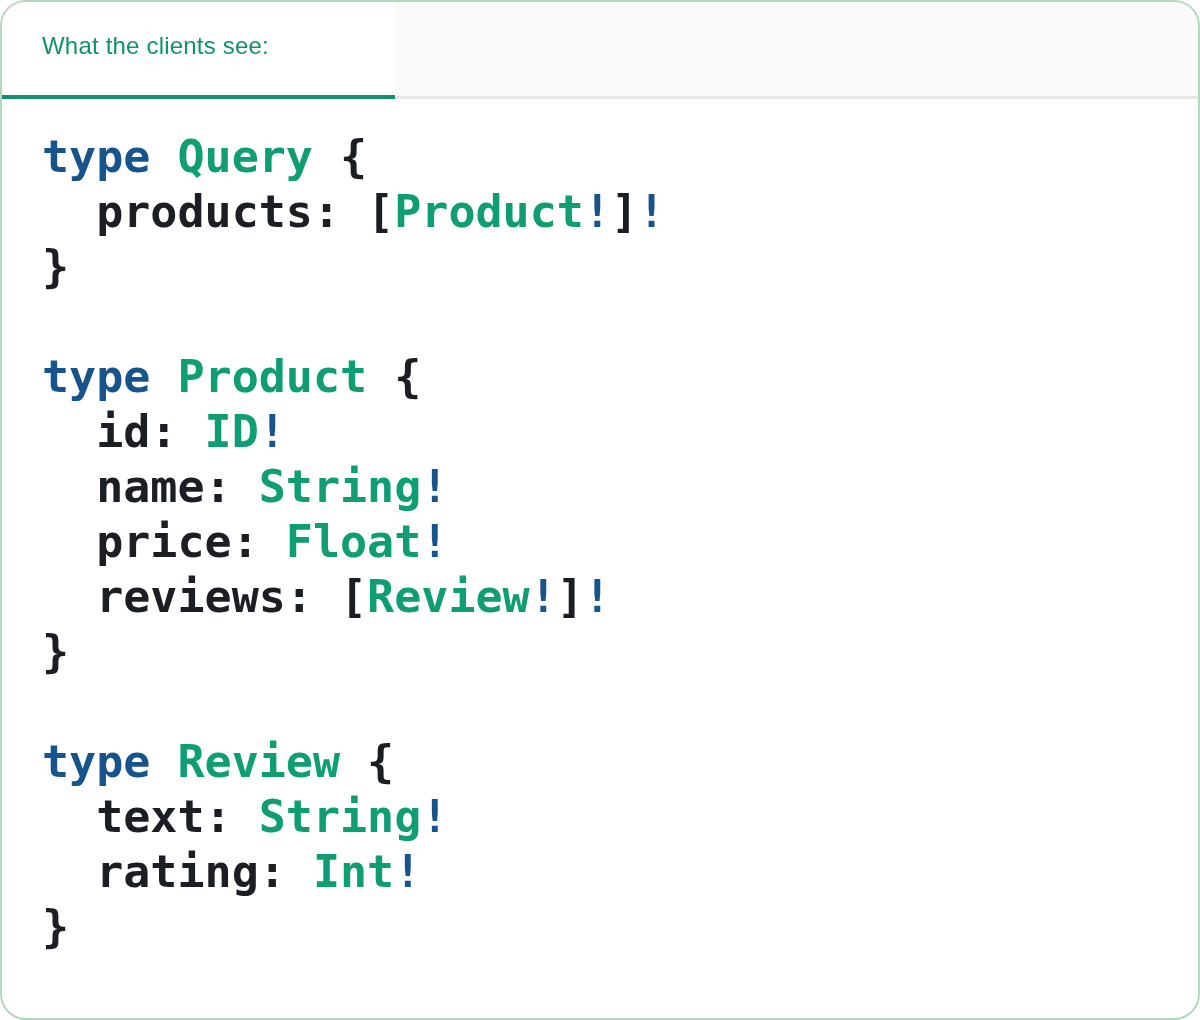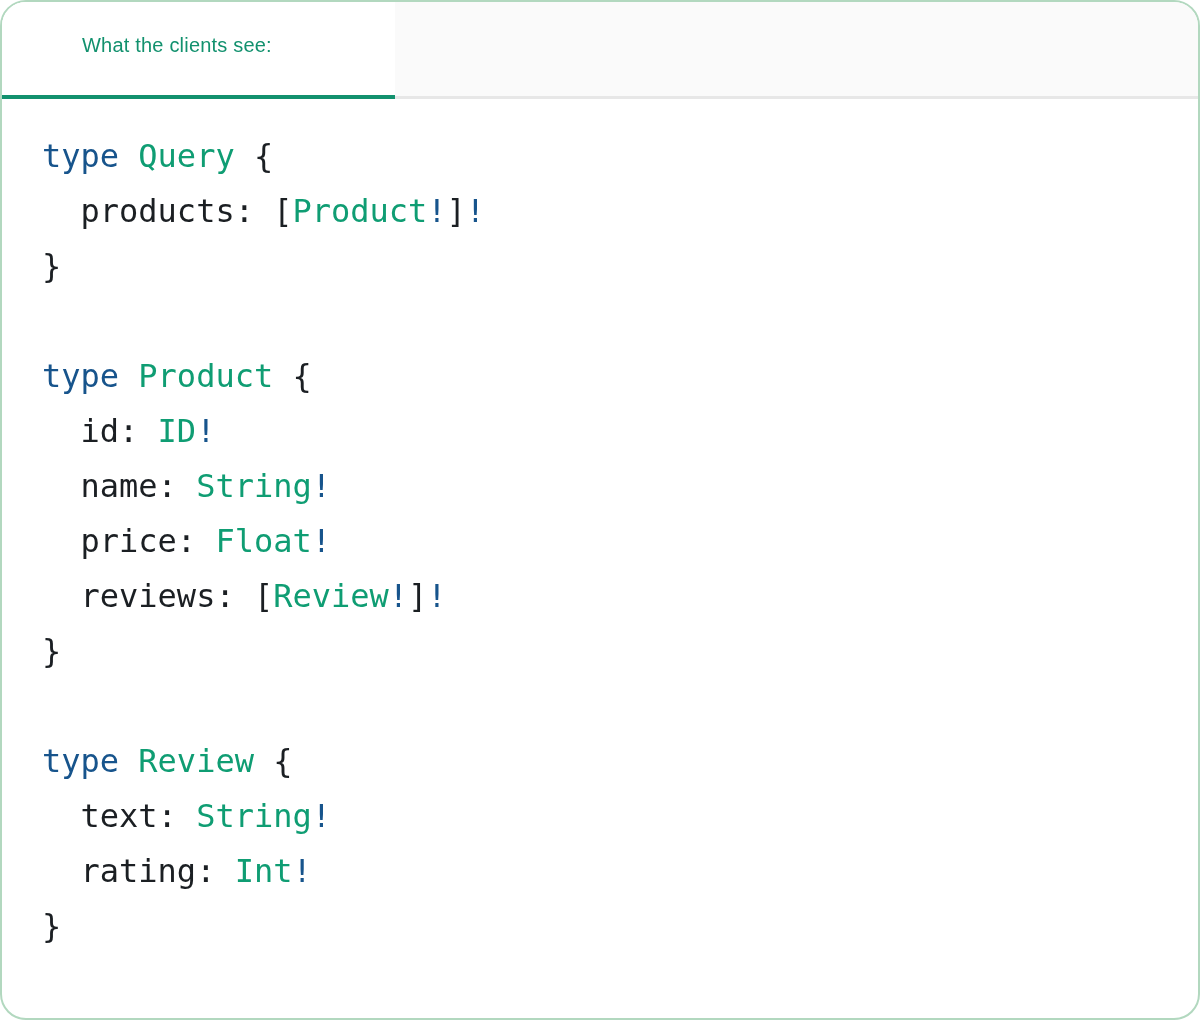--- a/index.html
+++ b/index.html
@@ -27,32 +27,32 @@
   .tab-active {
     width: 393px;
     height: 100%;
     background: #ffffff;
     border-bottom: 4px solid var(--accent, #12916e);
     display: flex; align-items: center;
     padding: 0 40px 6px 40px;
   }
   .tab-label {
     color: var(--accent, #12916e);
-    font-size: 20px;
+    font-size: 24px;
     letter-spacing: 0.2px;
-    margin-left: 40px;
   }
   .code {
     flex: 1;
     padding: 30px 40px 0 40px;
     font-family: "DejaVu Sans Mono", "Liberation Mono", monospace;
-    font-size: 32px;
+    font-size: 45px;
     line-height: 55px;
     white-space: pre;
     color: var(--plain, #1b1f23);
+    font-weight: bold;
   }
   .code-line { white-space: pre; min-height: 55px; }
   .tok-keyword { color: var(--kw, #17548c); }
   .tok-type    { color: var(--type, #0f9d73); }
   .tok-plain   { color: var(--plain, #1b1f23); }
 </style>
 </head>
 <body>
 
 <div class="card">

